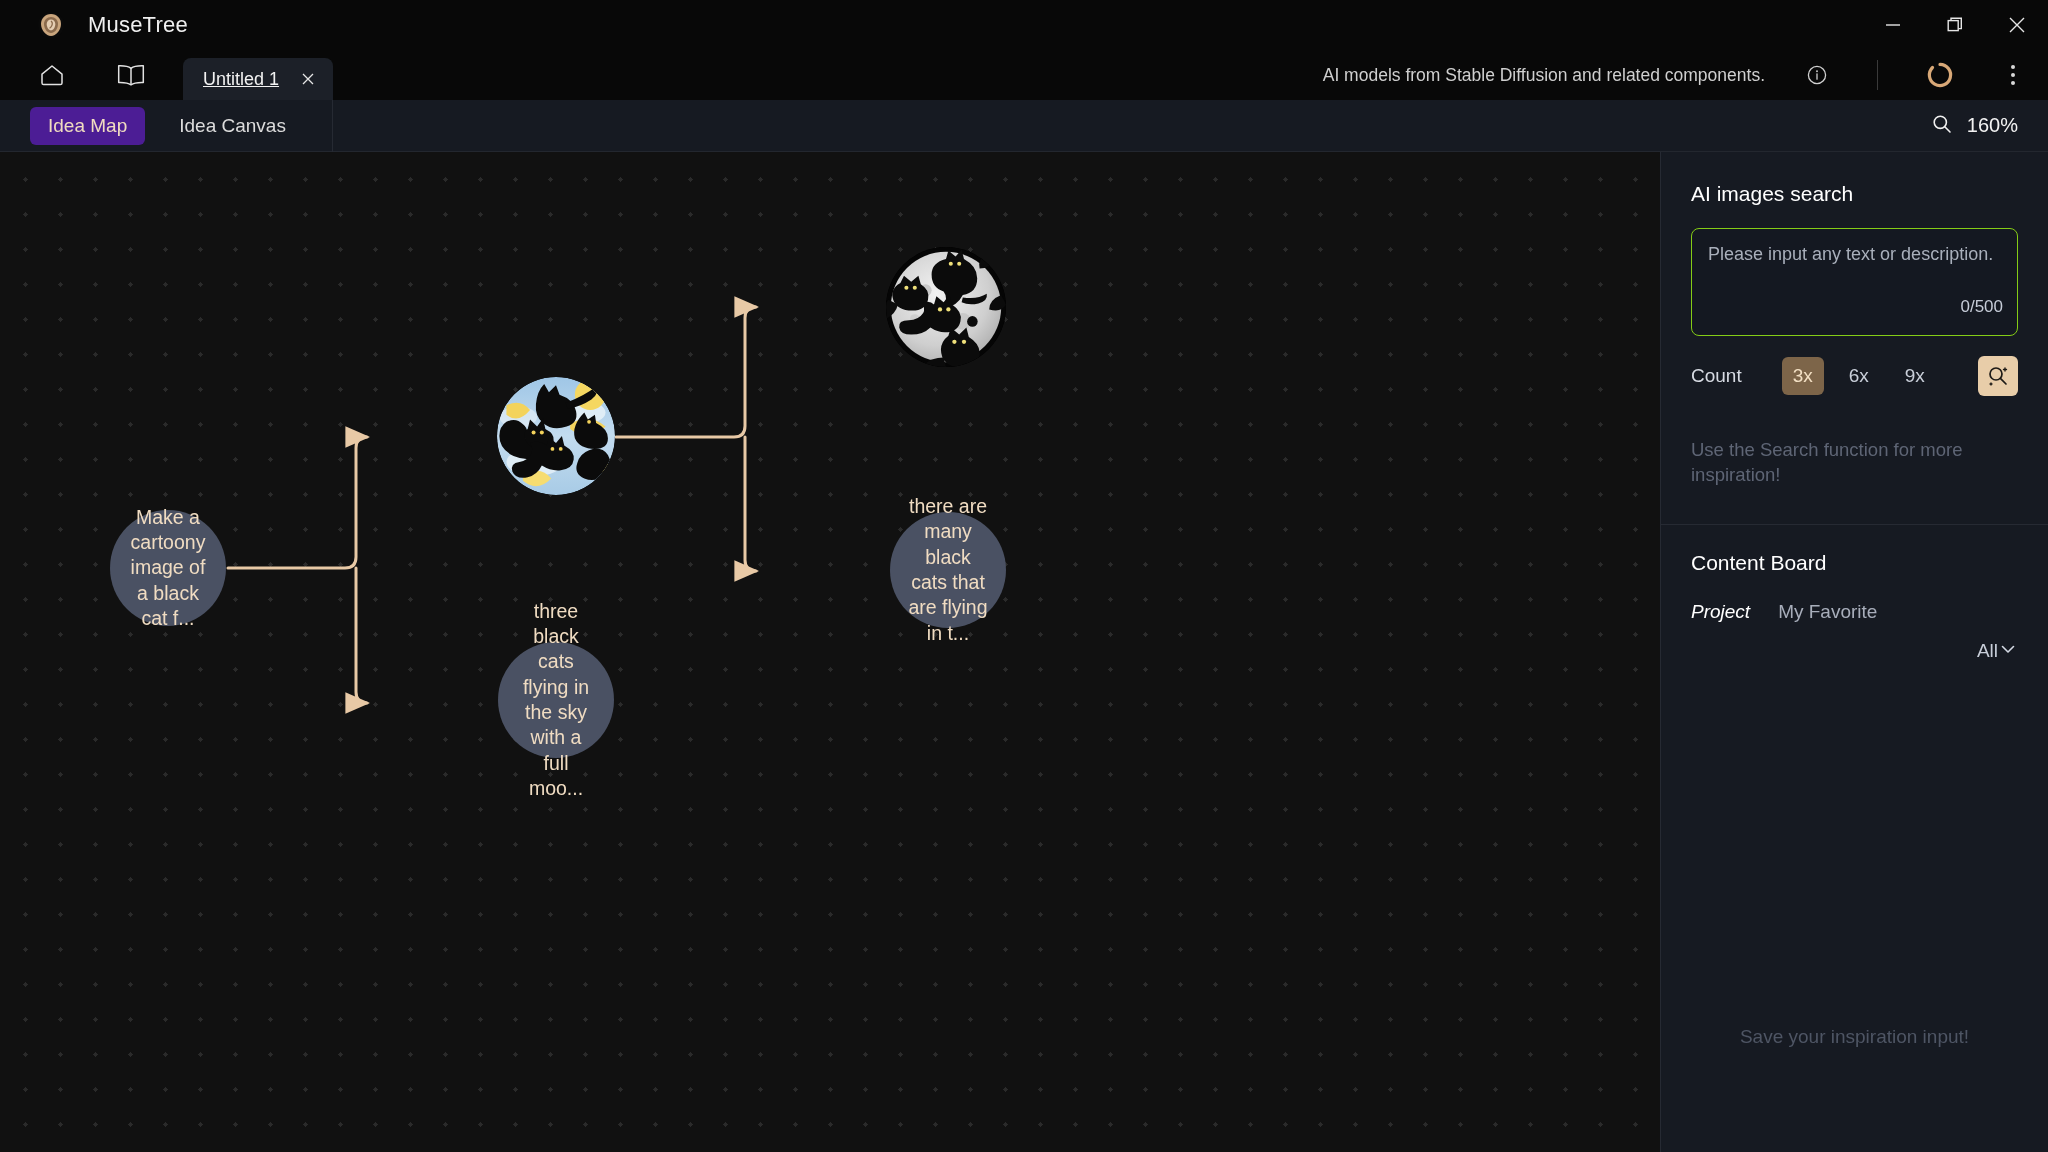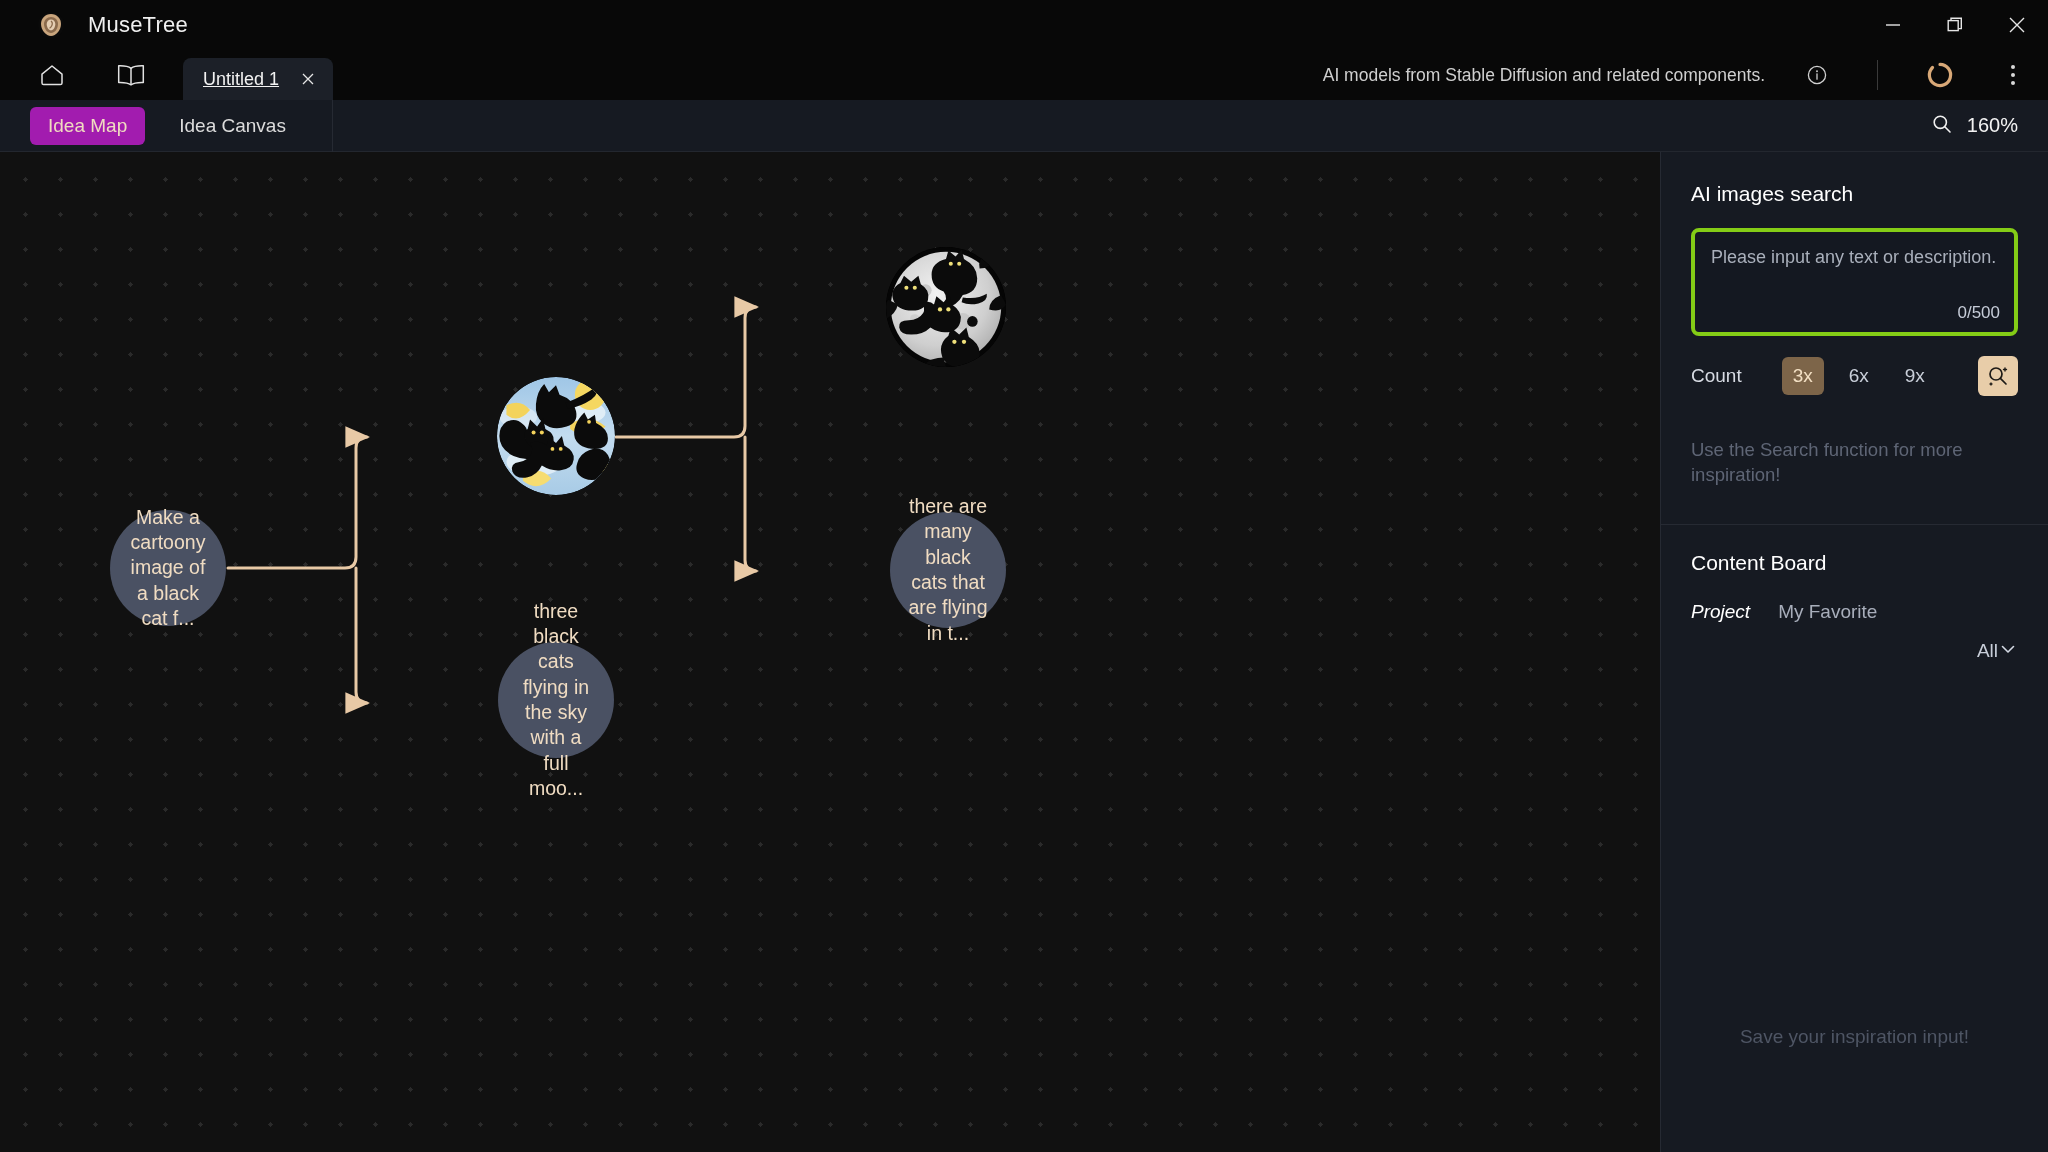--- a/index.html
+++ b/index.html
@@ -48,21 +48,21 @@
   .viewbar {
     position: absolute; top: 100px; left: 0; width: 2048px; height: 52px;
     background: #161a22; display: flex; align-items: center;
     border-bottom: 1px solid #23272f;
   }
   .vtab {
     height: 38px; display: flex; align-items: center; padding: 0 18px;
     font-size: 19px; border-radius: 6px;
   }
   .vtab.first { margin-left: 30px; }
-  .vtab.active { background: #a21caf; color: #f0dcc0; }
+  .vtab.active { background: #4c1d95; color: #f0dcc0; }
   .vtab.idle { color: #dcdcdc; margin-left: 16px; }
   .vbar-div { width:1px; height: 52px; background:#262a33; margin-left: 28px; }
   .zoomctl { margin-left: auto; margin-right: 30px; display: flex; align-items: center; gap: 14px; }
   .zoomctl .zlabel { color: #f2f2f2; font-size: 20px; }
 
   
   .canvas {
     position: absolute; top: 152px; left: 0; width: 1660px; height: 1000px;
     background-color: #111111;
     background-image: radial-gradient(#2a2a2a 2.1px, transparent 2.2px);
@@ -82,25 +82,25 @@
   .node-img svg { display: block; width: 100%; height: 100%; }
 
   
   .sidebar {
     position: absolute; top: 152px; right: 0; width: 388px; height: 1000px;
     background: #161a22; border-left: 1px solid #262a33;
   }
   .sb-sec { padding: 0 30px; }
   .sb-title { color: #ffffff; font-size: 21px; }
   .ta-wrap {
-    margin-top: 22px; height: 108px; border: 4px solid #84cc16; border-radius: 8px;
+    margin-top: 22px; height: 108px; border: 1px solid #84cc16; border-radius: 8px;
     background: #141821; position: relative; padding: 14px 16px;
   }
   .ta-ph { color: #a9afbb; font-size: 18px; line-height: 1.33; }
-  .ta-count { position: absolute; right: 14px; bottom: 9px; color: #c6ccd8; font-size: 17px; }
+  .ta-count { position: absolute; right: 14px; bottom: 18px; color: #c6ccd8; font-size: 17px; }
   .count-row { margin-top: 20px; display: flex; align-items: center; }
   .count-lbl { color: #d7dbe3; font-size: 19px; }
   .cbtn {
     width: 42px; height: 38px; border-radius: 6px; display: flex; align-items: center;
     justify-content: center; font-size: 19px; color: #c9cfd9; margin-left: 14px;
   }
   .cbtn.on { background: #7d6549; color: #f3e0c4; }
   .cbtn.first { margin-left: 40px; }
   .search-btn {
     margin-left: auto; width: 40px; height: 40px; border-radius: 6px;

